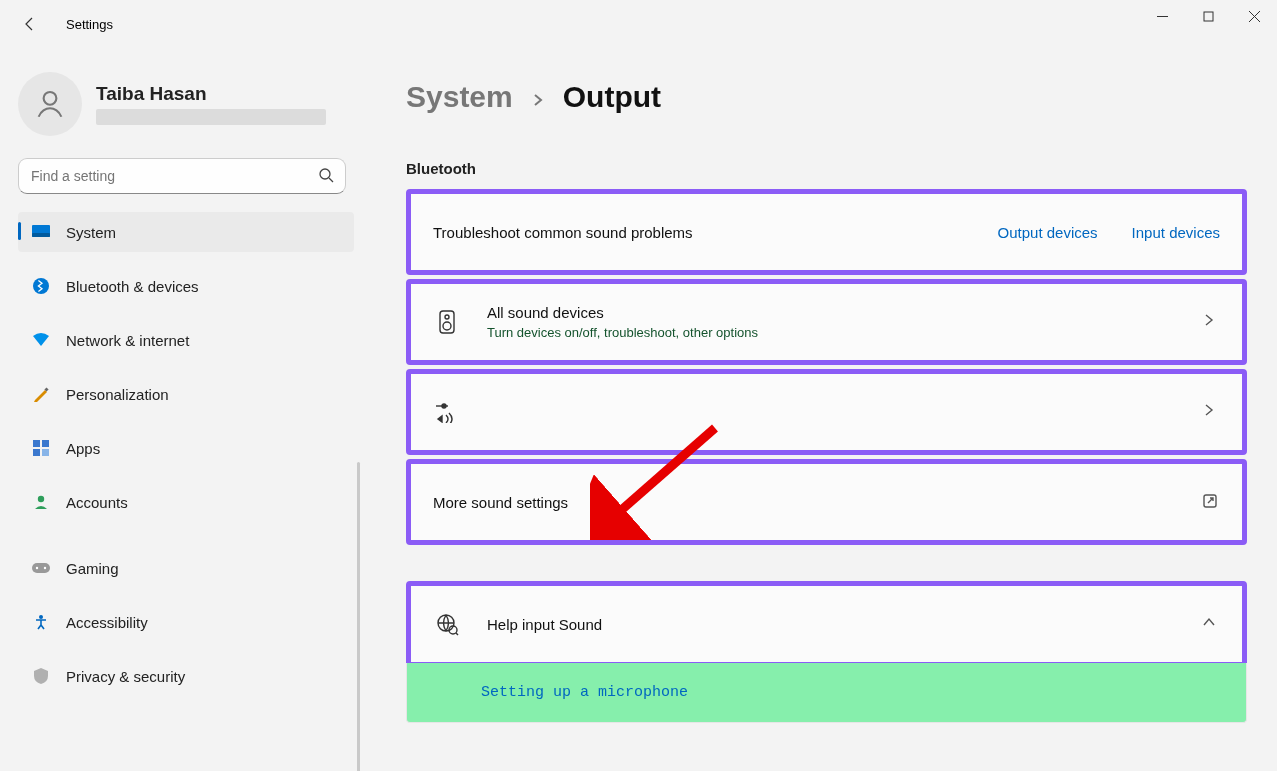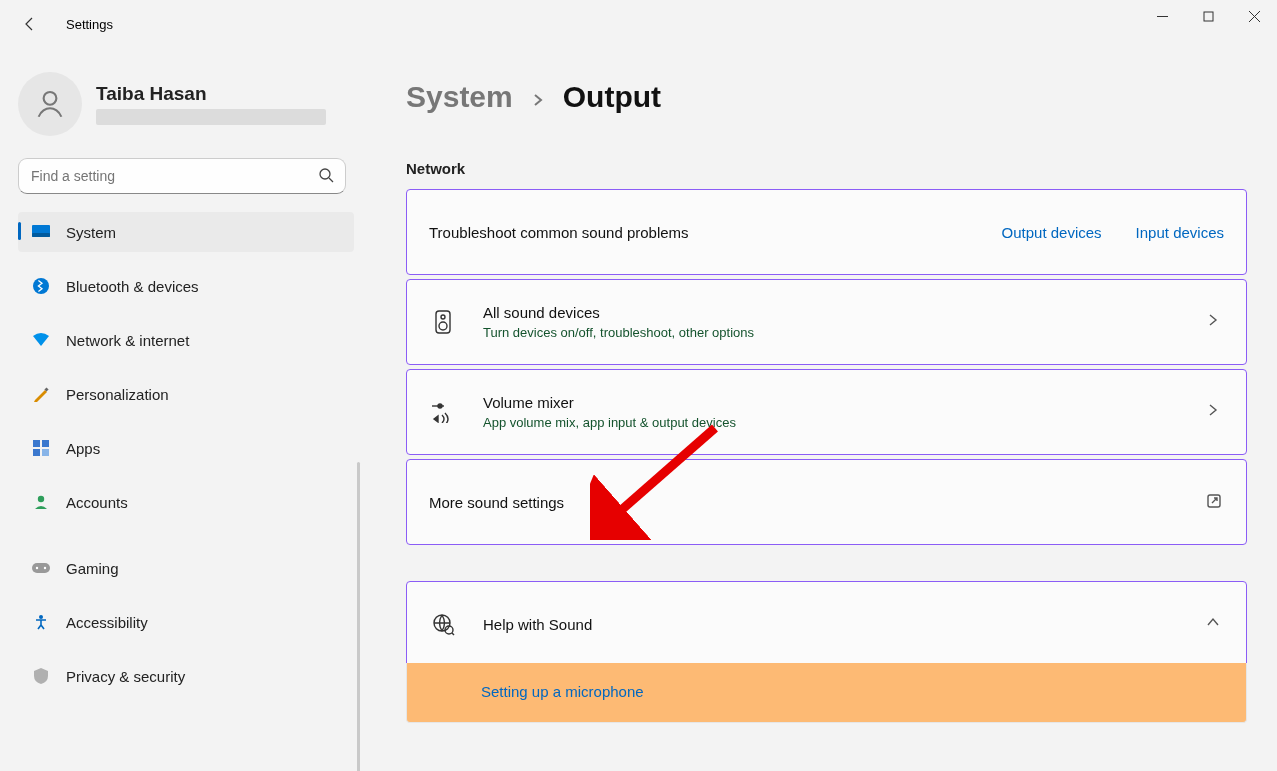--- a/index.html
+++ b/index.html
@@ -115,21 +115,21 @@
   }
   .breadcrumb .bc-parent { color:#777; font-weight:600;}
   .breadcrumb .bc-sep { color:#777; }
   .breadcrumb .bc-current { color:#111; }
   .section-title {
     font-size:15px; font-weight:600; color:#222;
     margin-bottom:12px;
   }
   .card {
     background:#fbfbfb;
-    border:1px solid #8b5cf6;
+    border:5px solid #8b5cf6;
     border-radius:4px;
     display:flex; align-items:center;
     padding: 0 22px;
     margin-bottom:4px;
     min-height:70px;
   }
   .card.tall { min-height:86px;}
   .card .cicon {
     width:28px; height:28px; display:flex; align-items:center; justify-content:center;
     color:#333;
@@ -139,27 +139,28 @@
   }
   .card .ctext.noicon { margin-left:0px;}
   .card .ctitle { font-size:15px; color:#111;}
   .card .csub { font-size:13px; color:#14532d; margin-top:4px;}
   .card .spacer { flex:1; }
   .link { color:#0067c0; font-size:15px; margin-left:34px; cursor:pointer;}
   .chev { width:18px; height:18px; color:#555; margin-left:18px;}
   .open-ext { width:18px; height:18px; color:#555;}
   .gap { height:32px; }
   .help-sub {
-    background:#fdba74;
+    background:#86efac;
     border:1px solid #e6e6e6;
     border-top:0;
     border-radius:0 0 4px 4px;
     padding: 20px 22px 20px 74px;
     margin-top:-4px;
     min-height:60px;
+    font-family:Liberation Mono, monospace;
   }
   .help-link { color:#0067c0; font-size:15px; cursor:pointer;}
   
   .arrow {
     position:absolute;
     left: 590px; top: 420px;
     pointer-events:none;
   }
 </style>
 </head>
@@ -317,21 +318,21 @@
     <div class="breadcrumb">
       <span class="bc-parent">System</span>
       <span class="bc-sep">
         <svg width="14" height="14" viewBox="0 0 14 14" fill="none" stroke="currentColor" stroke-width="2">
             <path d="M4 2 L10 7 L4 12"></path>
           </svg>
       </span>
       <span class="bc-current">Output</span>
     </div>
 
-    <div class="section-title">Network</div>
+    <div class="section-title">Bluetooth</div>
 
     <div class="card tall">
       <div class="ctext noicon">
         <span class="ctitle">Troubleshoot common sound problems</span>
       </div>
       <div class="spacer"></div>
       <span class="link">Output devices</span>
       <span class="link">Input devices</span>
     </div>
 
@@ -358,24 +359,20 @@
     <div class="card tall">
       <span class="cicon">
         <svg width="26" height="22" viewBox="0 0 26 22" fill="none" stroke="currentColor" stroke-width="1.4">
           <line x1="2" y1="5" x2="14" y2="5"></line>
             <circle cx="10" cy="5" r="2" fill="currentColor"></circle>
           <path d="M4 18 l4 -3 v6 z" fill="currentColor"></path>
             <path d="M12 14 q4 4 0 8"></path>
             <path d="M15 12 q6 6 0 12"></path>
         </svg>
       </span>
-      <div class="ctext">
-        <span class="ctitle">Volume mixer</span>
-        <span class="csub">App volume mix, app input &amp; output devices</span>
-      </div>
       <div class="spacer"></div>
       <span class="chev">
         <svg width="14" height="14" viewBox="0 0 14 14" fill="none" stroke="currentColor" stroke-width="1.4">
             <path d="M4 2 L10 7 L4 12"></path>
           </svg>
       </span>
     </div>
 
     <div class="card tall">
       <div class="ctext noicon">
@@ -395,21 +392,21 @@
     <div class="card tall" style="margin-bottom:0; border-radius:4px 4px 0 0;">
       <span class="cicon">
         <svg width="24" height="24" viewBox="0 0 24 24" fill="none" stroke="currentColor" stroke-width="1.4">
             <circle cx="11" cy="11" r="8"></circle>
             <path d="M3 11h16M11 3q5 8 0 16M11 3q-5 8 0 16"></path>
             <circle cx="18" cy="18" r="4"></circle>
             <line x1="21" y1="21" x2="23" y2="23"></line>
           </svg>
       </span>
       <div class="ctext">
-        <span class="ctitle">Help with Sound</span>
+        <span class="ctitle">Help input Sound</span>
       </div>
       <div class="spacer"></div>
       <span class="chev">
         <svg width="14" height="14" viewBox="0 0 14 14" fill="none" stroke="currentColor" stroke-width="1.4">
             <path d="M2 10 L7 4 L12 10"></path>
           </svg>
       </span>
     </div>
     <div class="help-sub">
       <span class="help-link">Setting up a microphone</span>

